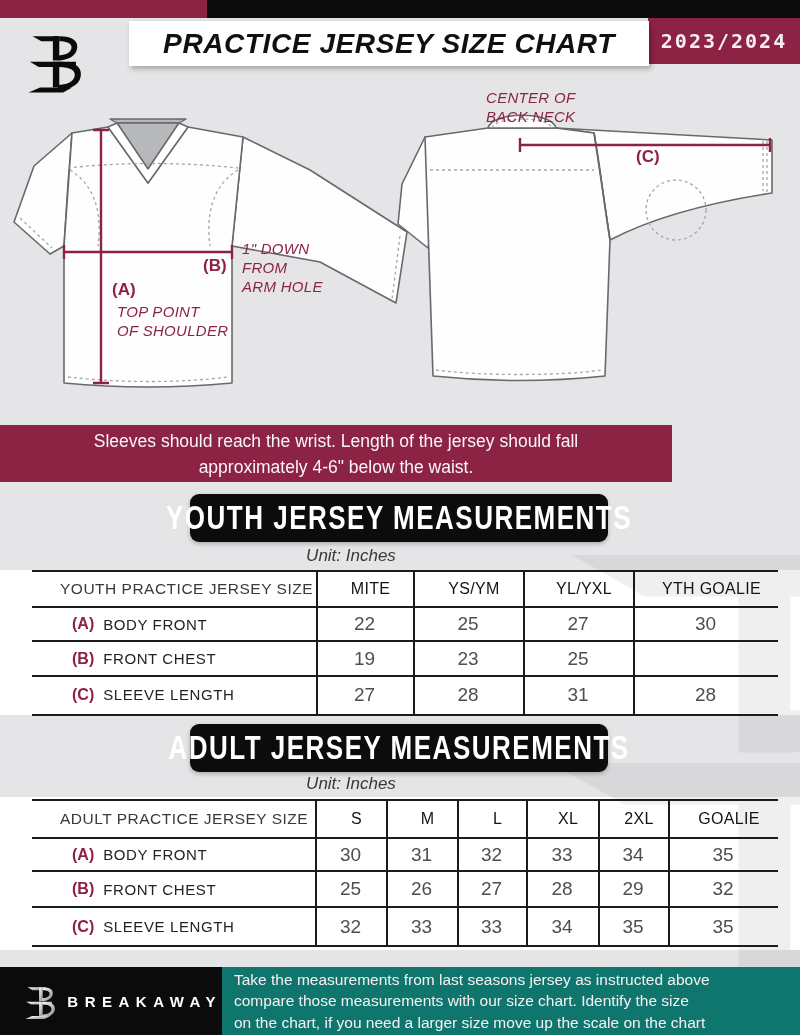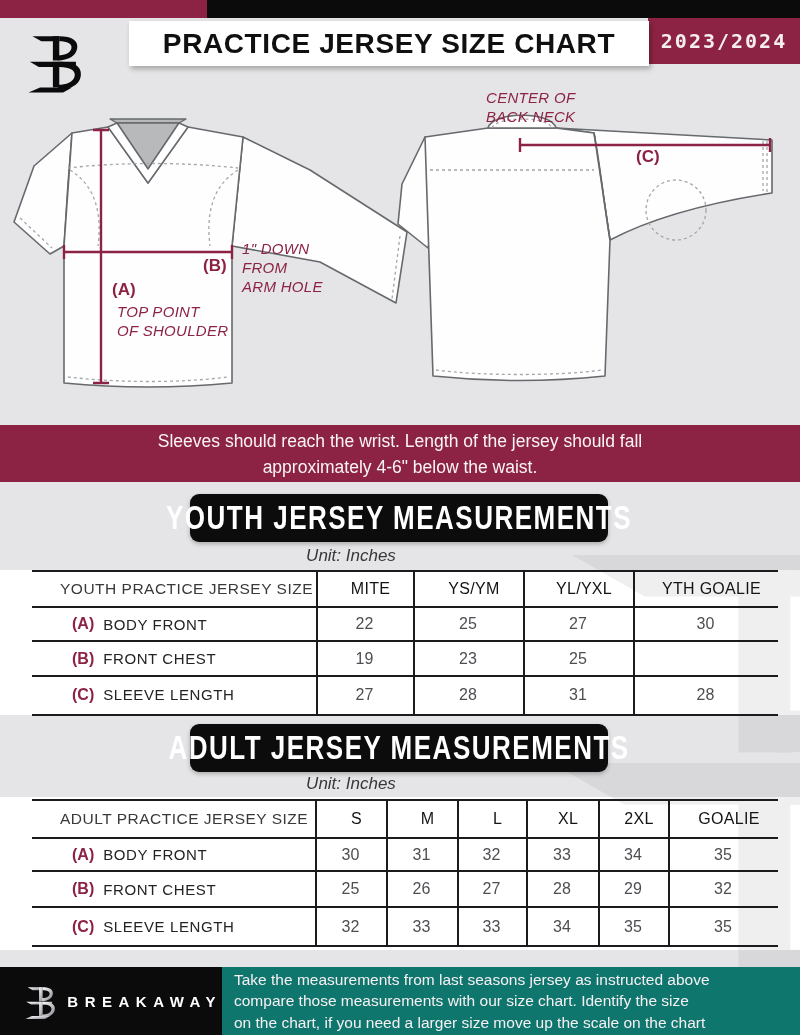--- a/index.html
+++ b/index.html
@@ -9,20 +9,21 @@
   }
   .abs{position:absolute;}
 
   
   #top-strip-maroon{left:0;top:0;width:207px;height:18px;background:#8d2344;}
   #top-strip-black{left:207px;top:0;width:593px;height:18px;background:#0b0b0c;}
   #title-box{
     left:129px;top:21px;width:520px;height:45px;background:#ffffff;z-index:4;
     display:flex;align-items:center;justify-content:center;
     box-shadow:2px 3px 5px rgba(0,0,0,.28);
+    font-style:italic;
   }
   #title-box .t{font-size:28px;font-weight:bold;letter-spacing:.6px;color:#101012;white-space:nowrap;}
   #season-box{
     left:648px;top:18px;width:152px;height:46px;background:#8d2344;z-index:3;
     display:flex;align-items:center;justify-content:center;
   }
   #season-box .t{
     font-family:"DejaVu Sans Mono",monospace;font-weight:bold;font-size:20px;
     letter-spacing:2px;color:#f6eef1;white-space:nowrap;
   }
@@ -31,21 +32,21 @@
   
   #diagram-svg{left:0;top:64px;z-index:1;}
   .anno-key{position:absolute;z-index:2;font-weight:bold;font-size:17px;color:#8d2344;}
   .anno-text{
     position:absolute;z-index:2;font-style:italic;font-size:15px;line-height:19px;
     color:#8d2344;white-space:pre-line;letter-spacing:.3px;
   }
 
   
   #notice{
-    left:0;top:425px;width:800px;height:57px;background:#8d2344;z-index:3;
+    left:0;top:425px;width:672px;height:57px;background:#8d2344;z-index:3;
     display:flex;align-items:center;justify-content:center;
   }
   #notice .t{
     color:#faf4f6;font-size:17.5px;line-height:26px;text-align:center;white-space:pre-line;
   }
 
   
   .badge{
     position:absolute;left:190px;width:418px;height:48px;background:#0c0c0d;border-radius:9px;
     display:flex;align-items:center;justify-content:center;z-index:2;
@@ -83,21 +84,21 @@
   .trow:last-child{border-bottom:none;}
   .y-cols{grid-template-columns:284px 97px 110px 110px 145px;}
   .a-cols{grid-template-columns:283px 71px 71px 69px 72px 70px 110px;}
   .vsep{position:absolute;top:0;bottom:0;width:2px;background:#1b1b1d;z-index:3;}
   .cell{display:flex;align-items:center;justify-content:center;}
   .colhead{justify-content:flex-start;padding-left:28px;font-size:15.5px;color:#39393c;letter-spacing:.5px;}
   .szhead{font-weight:normal;font-size:16px;color:#141416;letter-spacing:.3px;padding-left:12px;}
   .rowlabel{justify-content:flex-start;padding-left:40px;}
   .rowlabel .key{color:#8d2344;font-weight:bold;font-size:16px;margin-right:9px;}
   .rowlabel .lbl{color:#232326;font-size:15px;letter-spacing:.6px;}
-  .num{font-size:16px;color:#4e4e53;}
+  .num{font-size:19px;color:#4e4e53;}
 
   
   #footer-black{
     left:0;top:967px;width:222px;height:68px;background:#0b0b0c;z-index:3;
     display:flex;align-items:center;
   }
   #footer-black .brand{
     color:#ffffff;font-weight:bold;font-size:15px;letter-spacing:6.5px;margin-left:10px;white-space:nowrap;
   }
   #footer-maroon{

